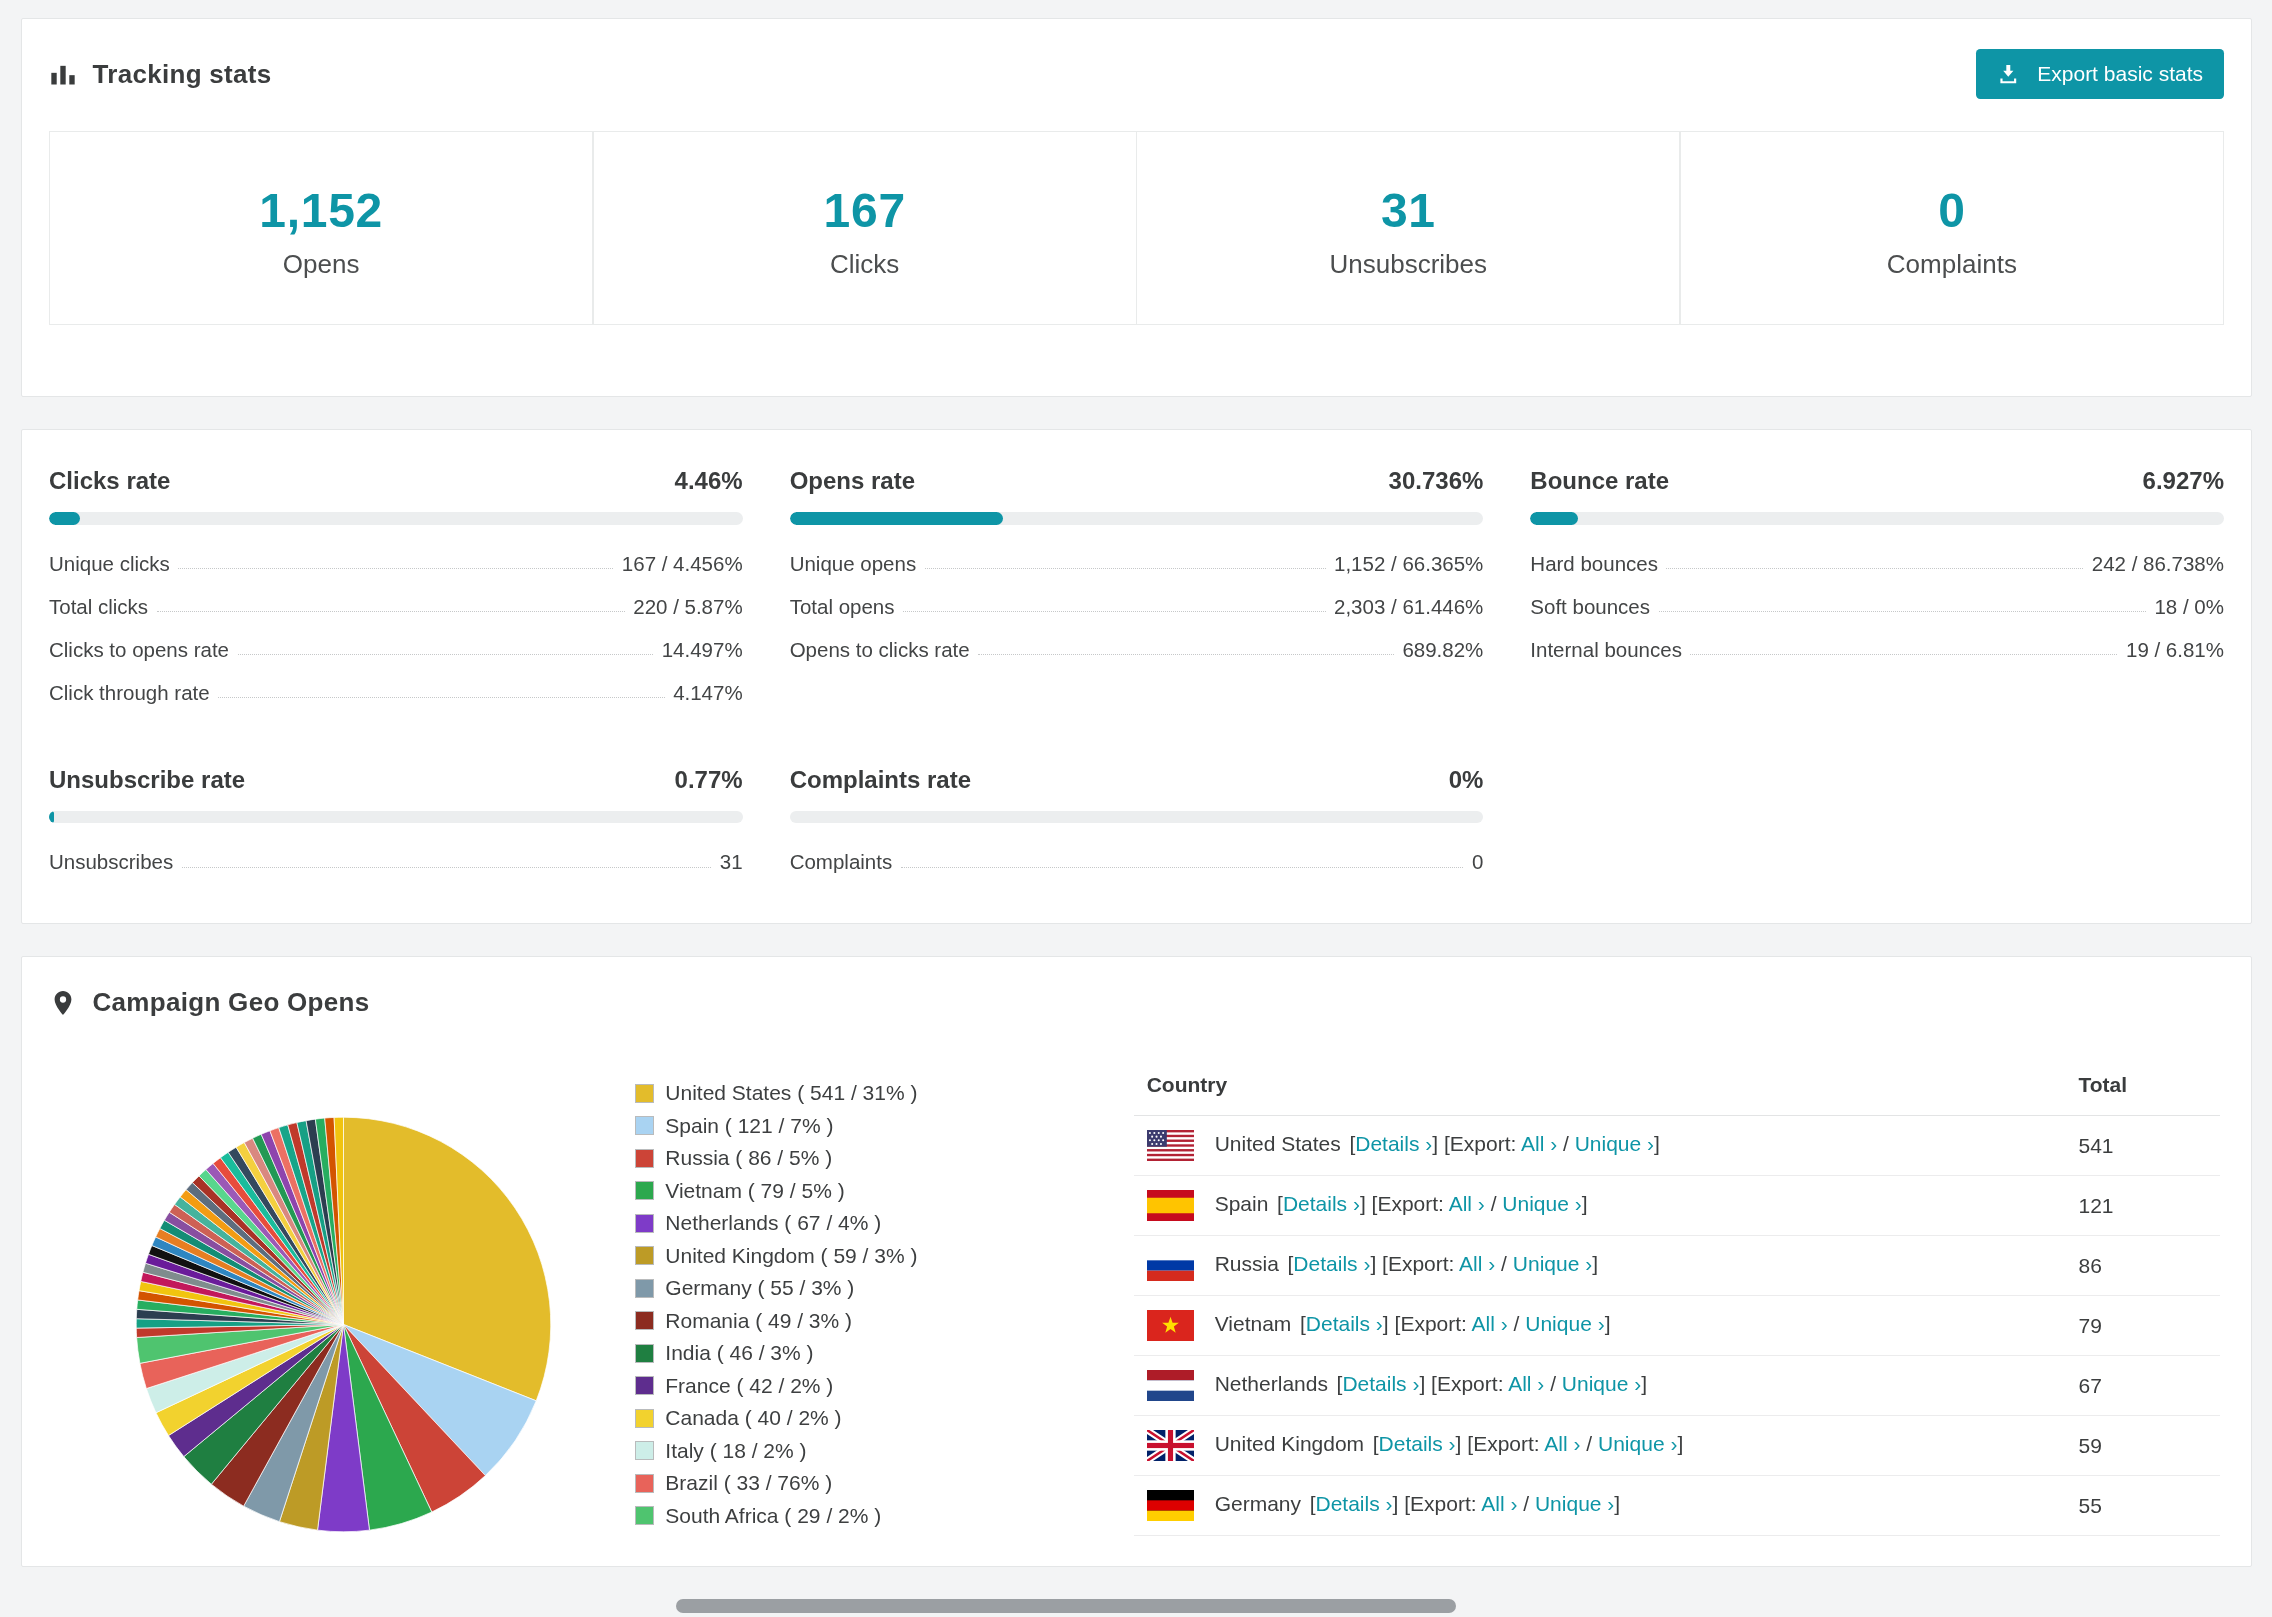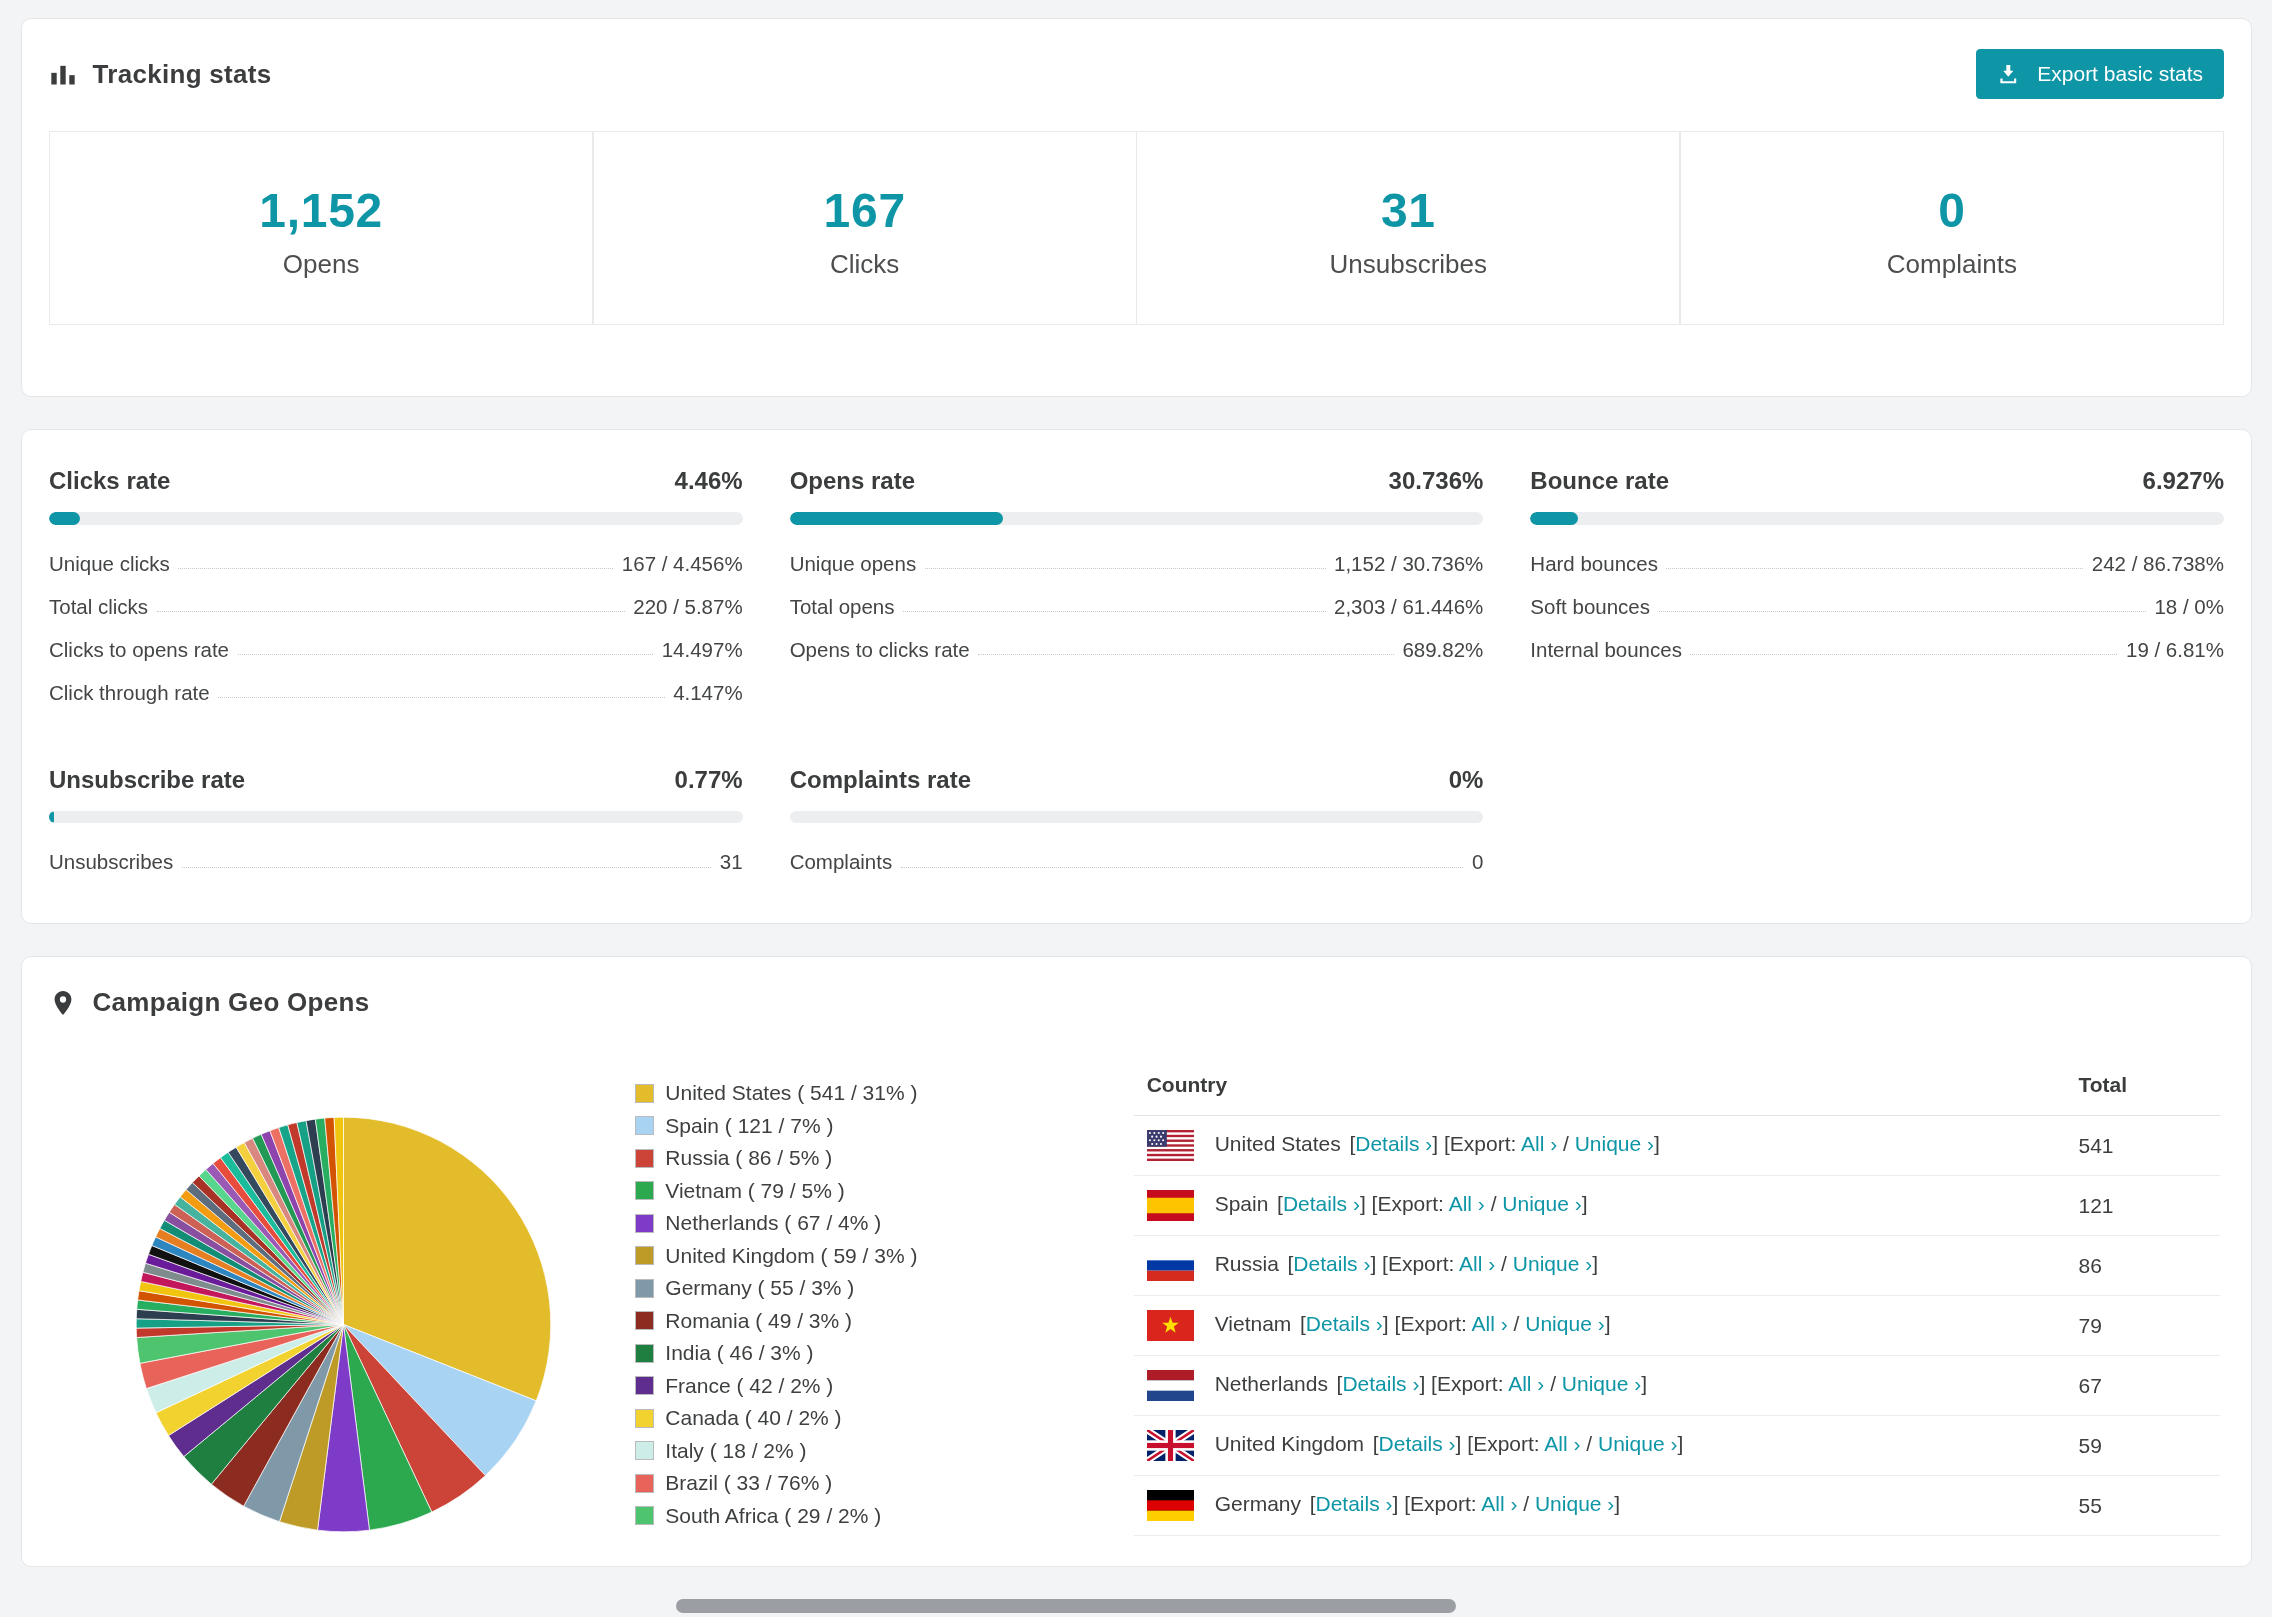--- a/index.html
+++ b/index.html
@@ -9,21 +9,21 @@
     font-family: "Liberation Sans", sans-serif;
     color: #3d3f40;
     overflow: hidden;
     position: relative;
   }
   .page { padding: 18.4px 21px 0; }
 
   .card {
     background: #fff;
     border: 0.7px solid #e4e6e7;
-    border-radius: 10px;
+    border-radius: 2px;
     padding: 30px 27px;
     margin-bottom: 32px;
   }
   .tracking-card { padding-bottom: 71px; }
 
   .card-header {
     display: flex;
     align-items: center;
     justify-content: space-between;
     margin-bottom: 32px;
@@ -211,21 +211,21 @@
           <div class="rate-head">
             <span class="rate-title">Opens rate</span>
             <span class="rate-value">30.736%</span>
           </div>
           <div class="bar-track">
             <div class="bar-fill" style="width: 30.736%;"></div>
           </div>
           <div class="stat-line">
             <span class="line-label">Unique opens</span>
             <span class="leader"></span>
-            <span class="line-value">1,152 / 30.736%</span>
+            <span class="line-value">1,152 / 66.365%</span>
           </div>
           <div class="stat-line">
             <span class="line-label">Total opens</span>
             <span class="leader"></span>
             <span class="line-value">2,303 / 61.446%</span>
           </div>
           <div class="stat-line">
             <span class="line-label">Opens to clicks rate</span>
             <span class="leader"></span>
             <span class="line-value">689.82%</span>

